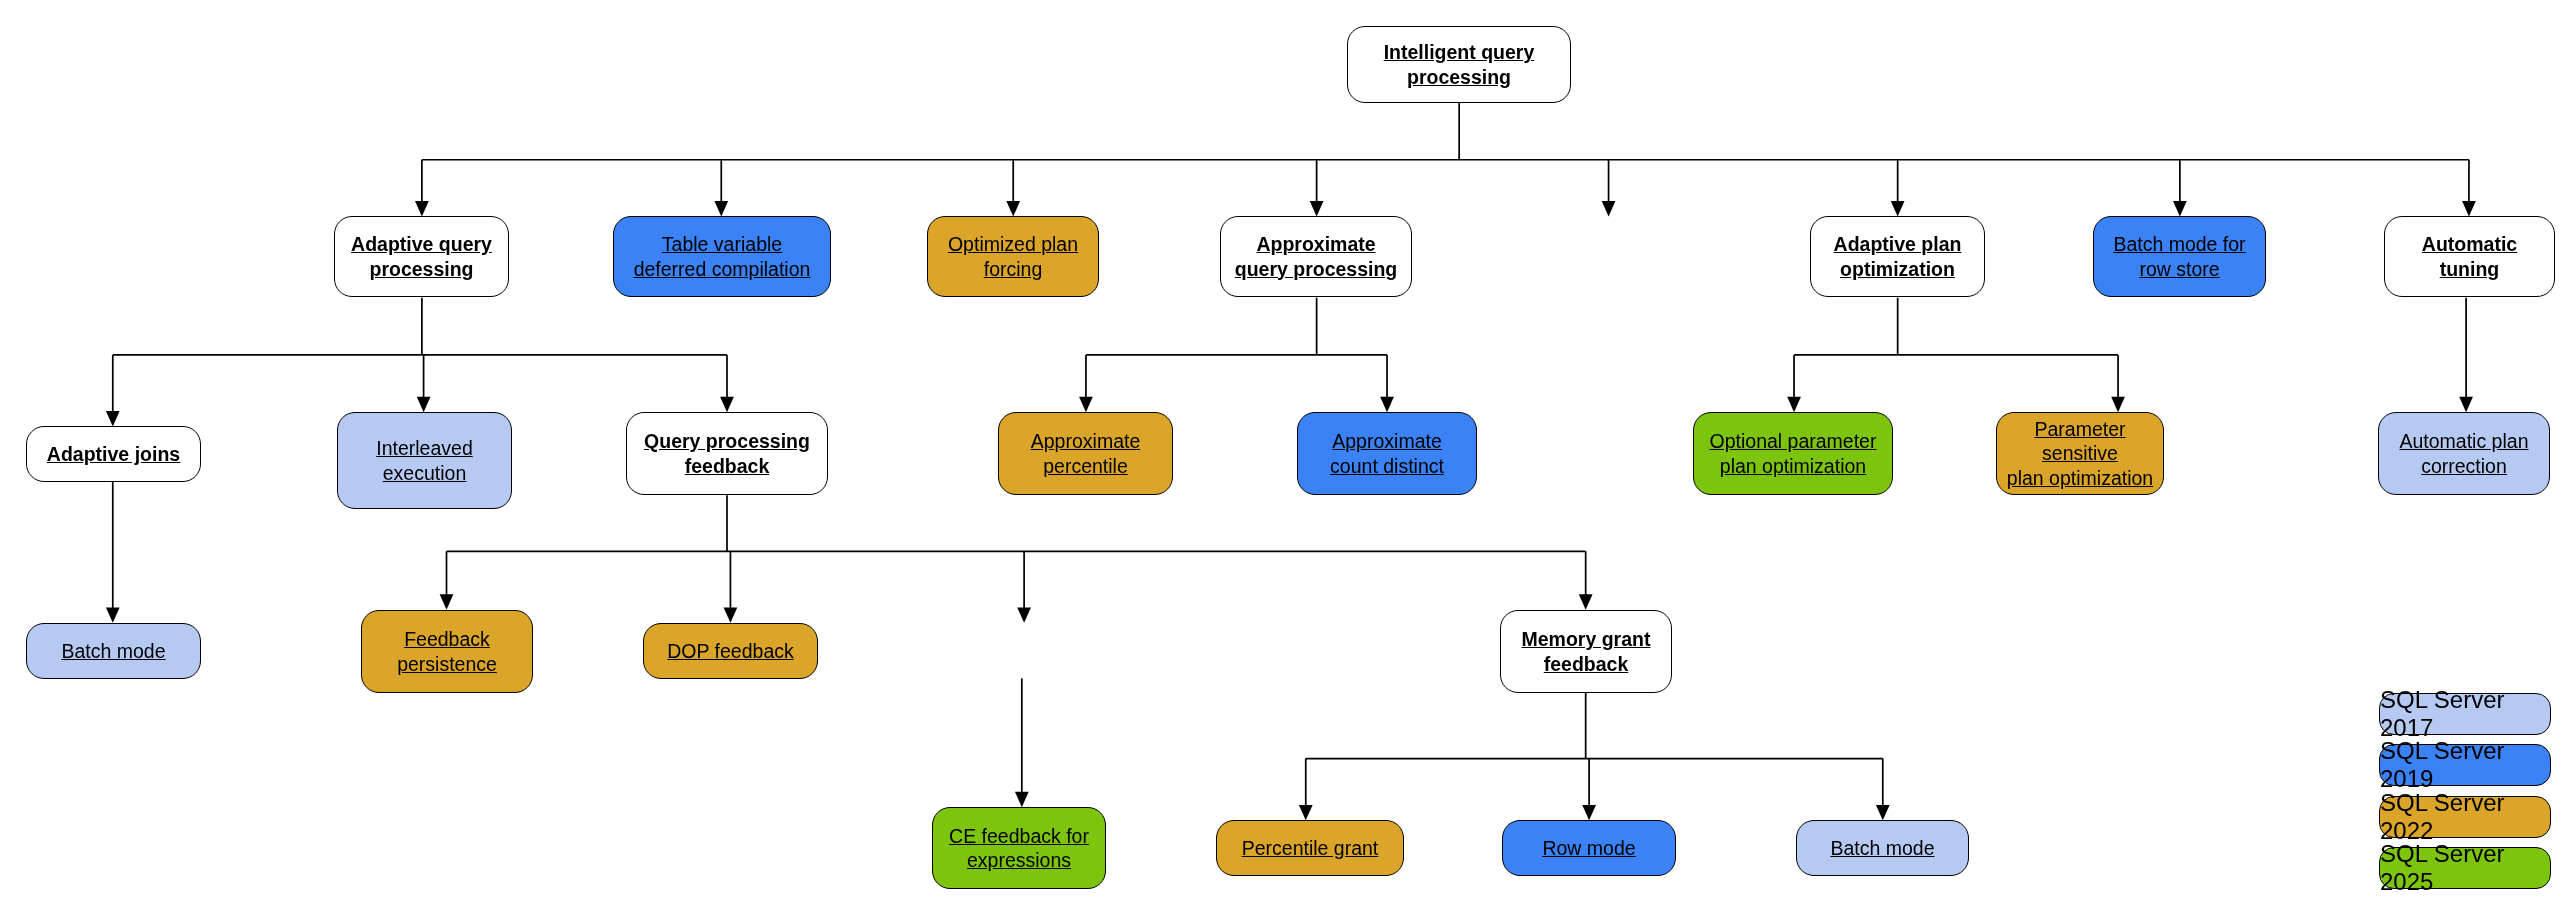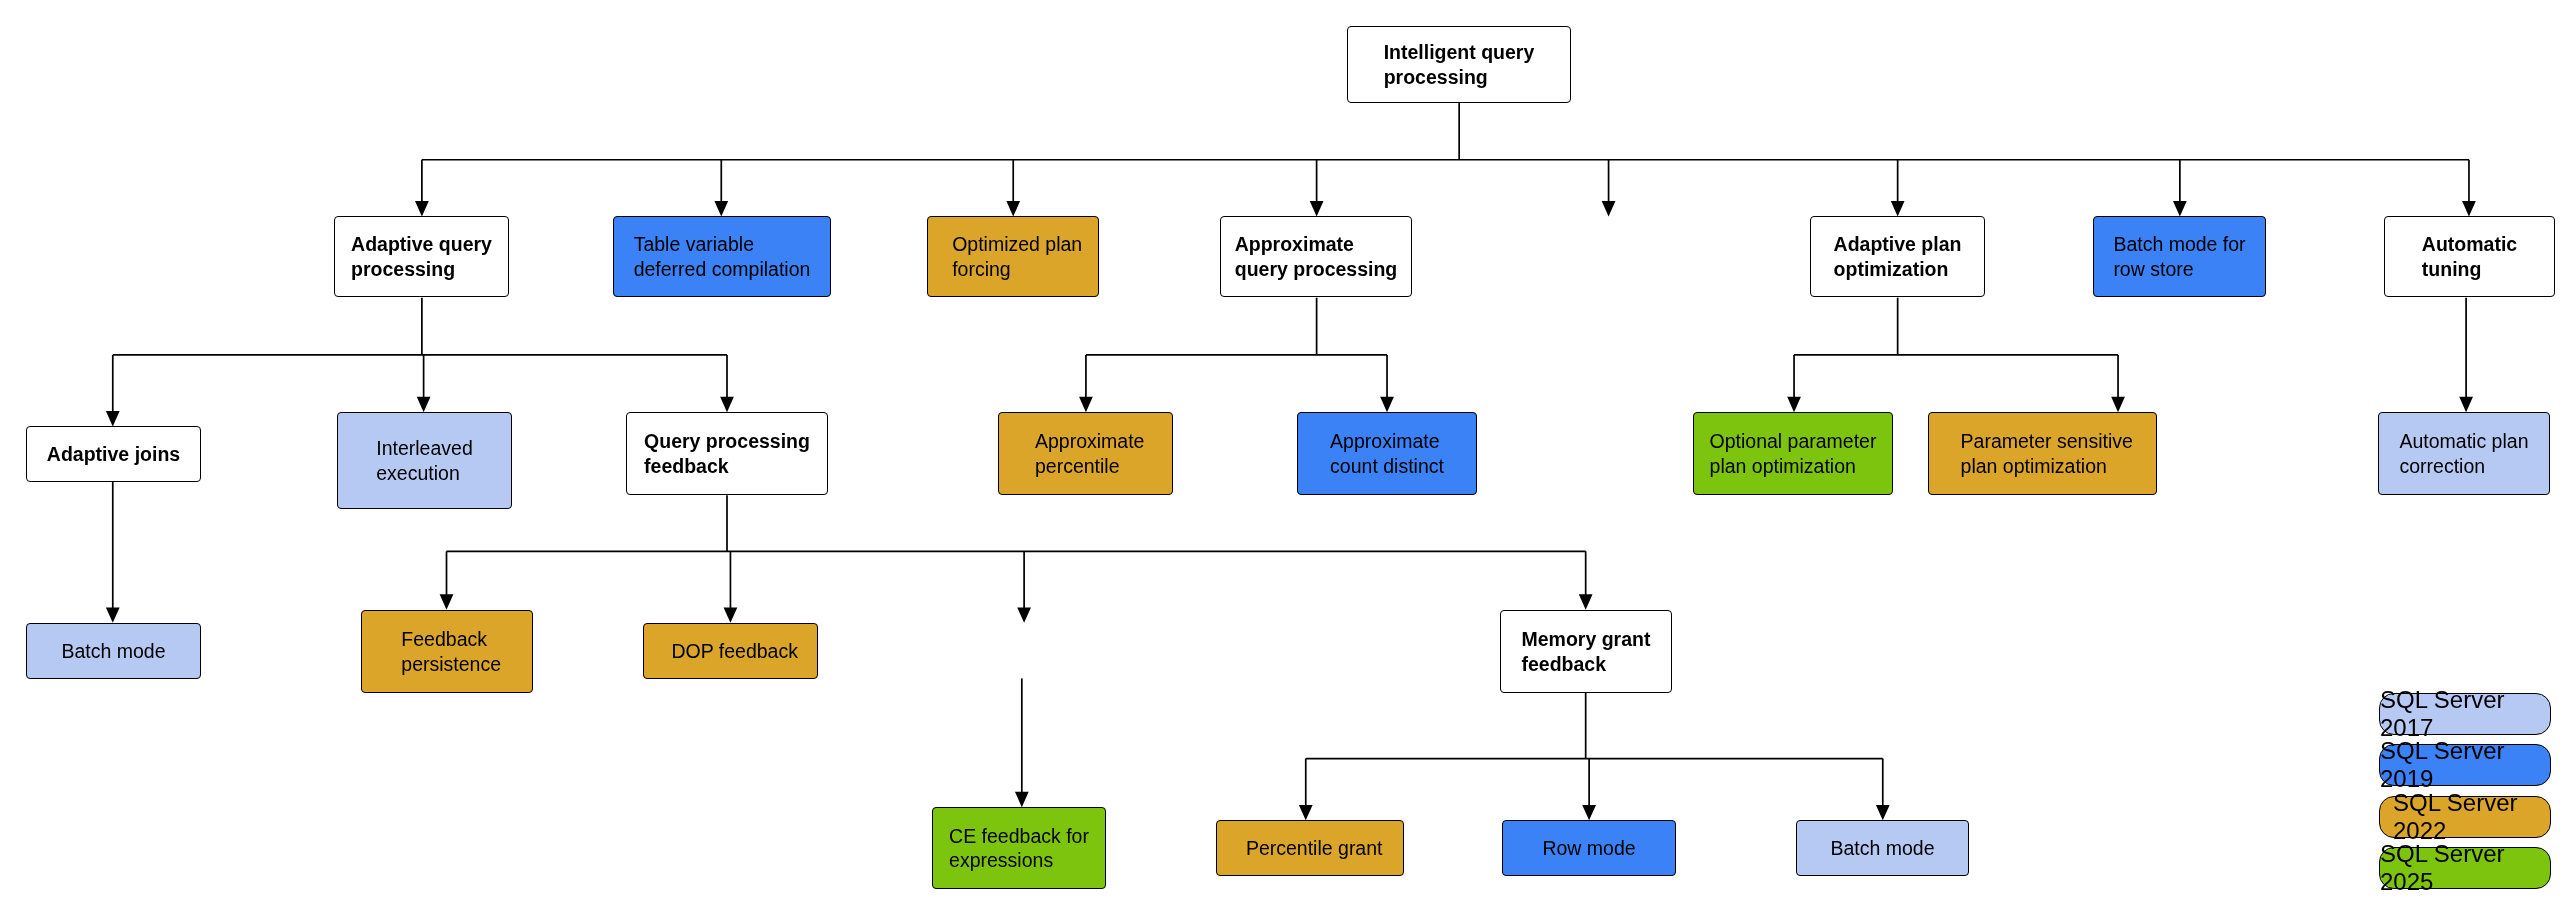--- a/index.html
+++ b/index.html
@@ -8,31 +8,33 @@
     width:2576px;height:916px;
     background:#ffffff;
     font-family:"Liberation Sans", sans-serif;
     overflow:hidden;
   }
   #wires{position:absolute;left:0;top:0;width:2576px;height:916px;}
   .node{
     position:absolute;
     box-sizing:border-box;
     display:flex;align-items:center;justify-content:center;
+    text-align:center;
     border:1.7px solid #000;
-    border-radius:4px;
+    border-radius:18px;
     font-size:19.5px;line-height:1.24;color:#000;
     white-space:pre-line;
     background:#fff;
     padding:2.3px 4.6px;
+    text-decoration:underline;
   }
   .bold{font-weight:bold;}
   .c-white{background:#ffffff;}
   .c-gray{background:#3b82f6;}
-  .c-orange{background:#daa528;padding-left:13px;}
+  .c-orange{background:#daa528;}
   .c-blue{background:#b5c9f3;}
   .c-green{background:#7cc40e;}
   .pill{
     position:absolute;
     box-sizing:border-box;
     width:172px;height:42px;left:2379px;
     display:flex;align-items:center;justify-content:center;
     border:1.7px solid #000;border-radius:15px;
     font-size:24px;color:#000;
   }
@@ -129,21 +131,21 @@
   <div class="node c-blue" style="left:337px;top:412px;width:175px;height:97px">Interleaved
 execution</div>
   <div class="node c-white bold" style="left:626px;top:412px;width:202px;height:83px">Query processing
 feedback</div>
   <div class="node c-orange" style="left:998px;top:412px;width:175px;height:83px">Approximate
 percentile</div>
   <div class="node c-gray" style="left:1297px;top:412px;width:180px;height:83px">Approximate
 count distinct</div>
   <div class="node c-green" style="left:1693px;top:412px;width:200px;height:83px">Optional parameter
 plan optimization</div>
-  <div class="node c-orange" style="left:1928px;top:412px;width:229px;height:83px">Parameter sensitive
+  <div class="node c-orange" style="left:1996px;top:412px;width:168px;height:83px">Parameter sensitive
 plan optimization</div>
   <div class="node c-blue" style="left:2378px;top:412px;width:172px;height:83px">Automatic plan
 correction</div>
 
   <div class="node c-blue" style="left:26px;top:623px;width:175px;height:56px">Batch mode</div>
   <div class="node c-orange" style="left:361px;top:610px;width:172px;height:83px">Feedback
 persistence</div>
   <div class="node c-orange" style="left:643px;top:623px;width:175px;height:56px">DOP feedback</div>
   <div class="node c-white bold" style="left:1500px;top:610px;width:172px;height:83px">Memory grant
 feedback</div>

